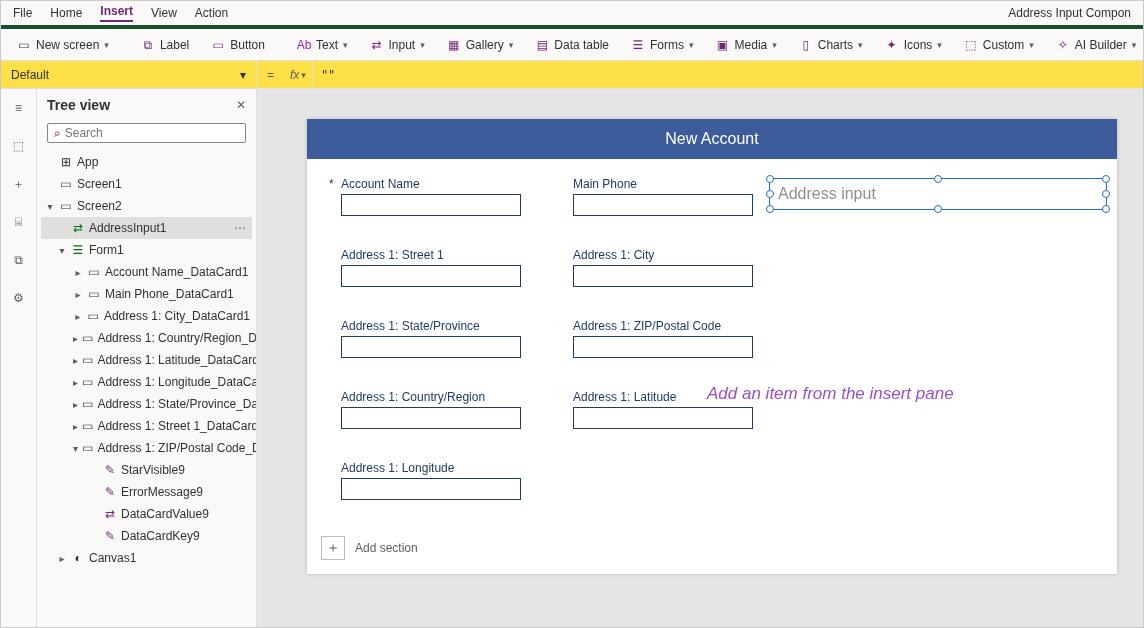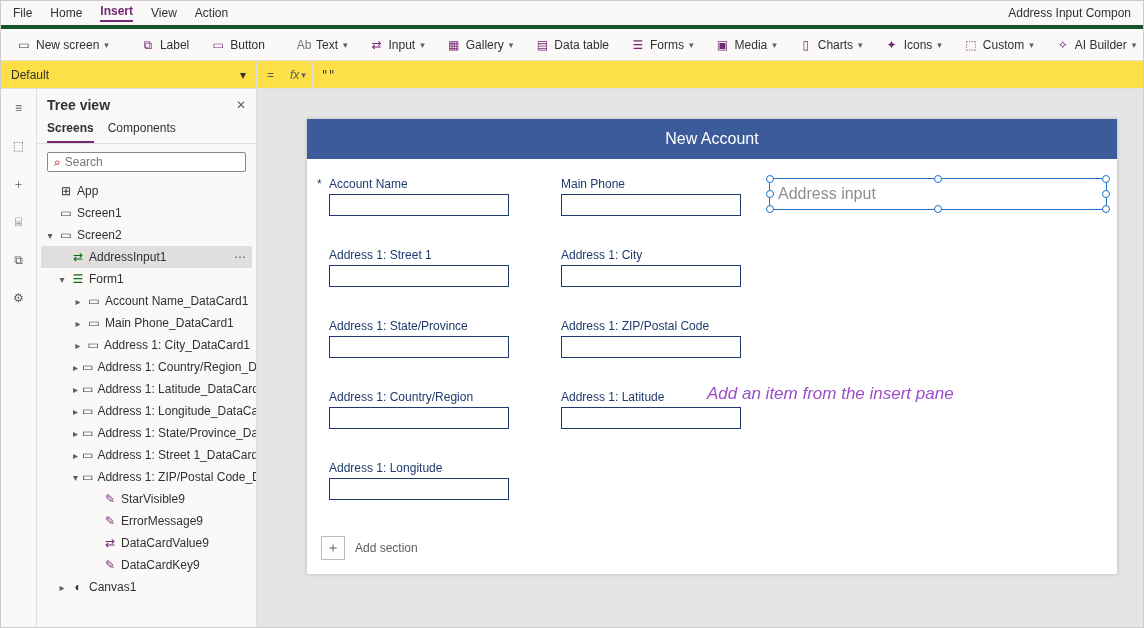--- a/index.html
+++ b/index.html
@@ -49,21 +49,21 @@
   .tree-item .tw { width:10px; text-align:center; color:#605e5c; font-size:10px;}
   .tree-item .tic { width:14px; text-align:center; }
   .depth0{padding-left:4px;} .depth1{padding-left:16px;} .depth2{padding-left:32px;}
   .depth3{padding-left:48px;}
   .ellips { margin-left:auto; color:#605e5c; padding-right:4px;}
 
   
   .canvasarea { flex:1; background:#e5e5e5; position:relative; overflow:hidden; }
   .screen { position:absolute; left:50px; top:30px; width:810px; height:455px; background:#fff; box-shadow: 0 0 4px rgba(0,0,0,.2); }
   .banner { height:40px; background:#3b5b9a; color:#fff; display:flex; align-items:center; justify-content:center; font-size:16px;}
-  .formgrid { display:grid; grid-template-columns: 200px 200px; column-gap:30px; row-gap:18px; padding: 18px 16px 0 22px; gap: 32px; }
+  .formgrid { display:grid; grid-template-columns: 200px 200px; column-gap:30px; row-gap:18px; padding: 18px 16px 0 34px; gap: 32px; }
   .field label { font-size:12px; color:#1f3a6e; display:block; margin-bottom:3px;}
   .req { position:relative; }
   .req::before { content:"*"; position:absolute; left:-12px; top:0; color:#1f3a6e;}
   .field input { width:180px; height:22px; border:1px solid #1f3a6e; background:#fff; }
   .addinsert { position:absolute; left:400px; top:265px; font-size:17px; color:#9b4dca; white-space:nowrap;font-style:italic;}
   .addsection { position:absolute; left:14px; bottom:14px; display:flex; align-items:center; gap:10px; color:#605e5c; cursor:pointer;}
   .addsection .plus { width:24px; height:24px; border:1px solid #bbb; display:flex; align-items:center; justify-content:center; font-size:14px;}
 
   
   .selcomp { position:absolute; left:462px; top:59px; width:338px; height:32px; border:1px solid #1f6fcf; background:#fff; display:flex; align-items:center; padding:0 8px; color:#8f8f8f; font-size:16px;}
@@ -91,21 +91,21 @@
   <div class="rbtn">
       <span class="ic" style="color:#742774">⧉</span>
       <span>Label</span>
     </div>
   <div class="rbtn">
       <span class="ic" style="color:#742774">▭</span>
       <span>Button</span>
     </div>
   <div class="divider"></div>
   <div class="rbtn">
-      <span class="ic" style="color:#737373">Ab</span>
+      <span class="ic" style="color:#a21caf">Ab</span>
       <span>Text</span>
       <span class="chev">▾</span>
     </div>
   <div class="rbtn">
       <span class="ic" style="color:#742774">⇄</span>
       <span>Input</span>
       <span class="chev">▾</span>
     </div>
   <div class="rbtn">
       <span class="ic" style="color:#742774">▦</span>
@@ -171,24 +171,20 @@
     <div class="rail-btn">＋</div>
     <div class="rail-btn">⌸</div>
     <div class="rail-btn">⧉</div>
     <div class="rail-btn">⚙</div>
   </div>
 
   <div class="treepanel">
     <div class="hdr">
       <span class="title">Tree view</span>
       <span style="cursor:pointer;color:#605e5c">✕</span>
-    </div>
-    <div class="tabs">
-      <div class="tab active">Screens</div>
-      <div class="tab">Components</div>
     </div>
     <div class="searchwrap">
       <div class="search">
         <span style="color:#a80000">⌕</span>
         <input placeholder="Search" style="">
       </div>
     </div>
     <div class="tree">
       <div class="tree-item depth0">
           <span class="tw"></span>

